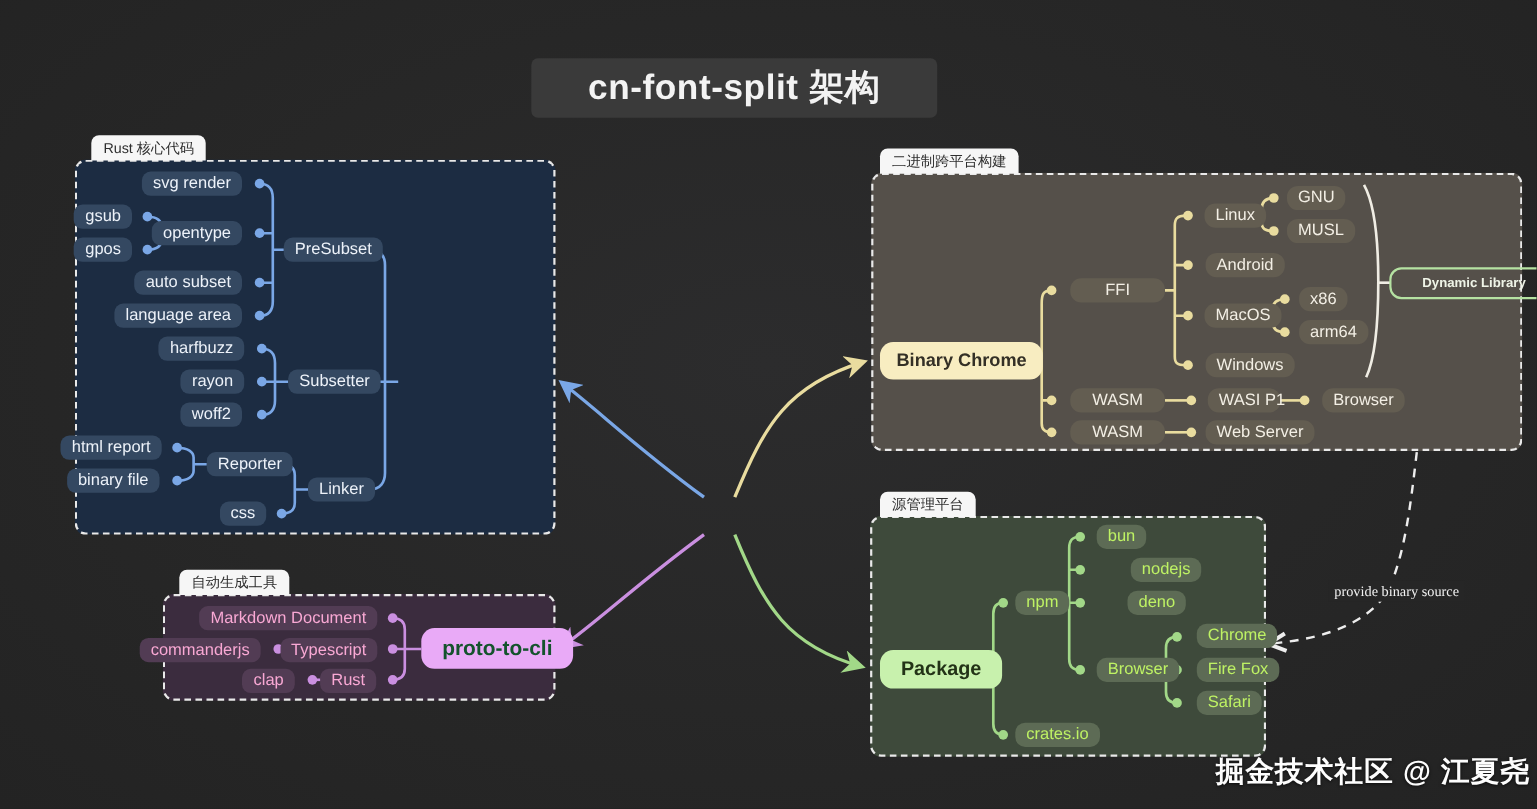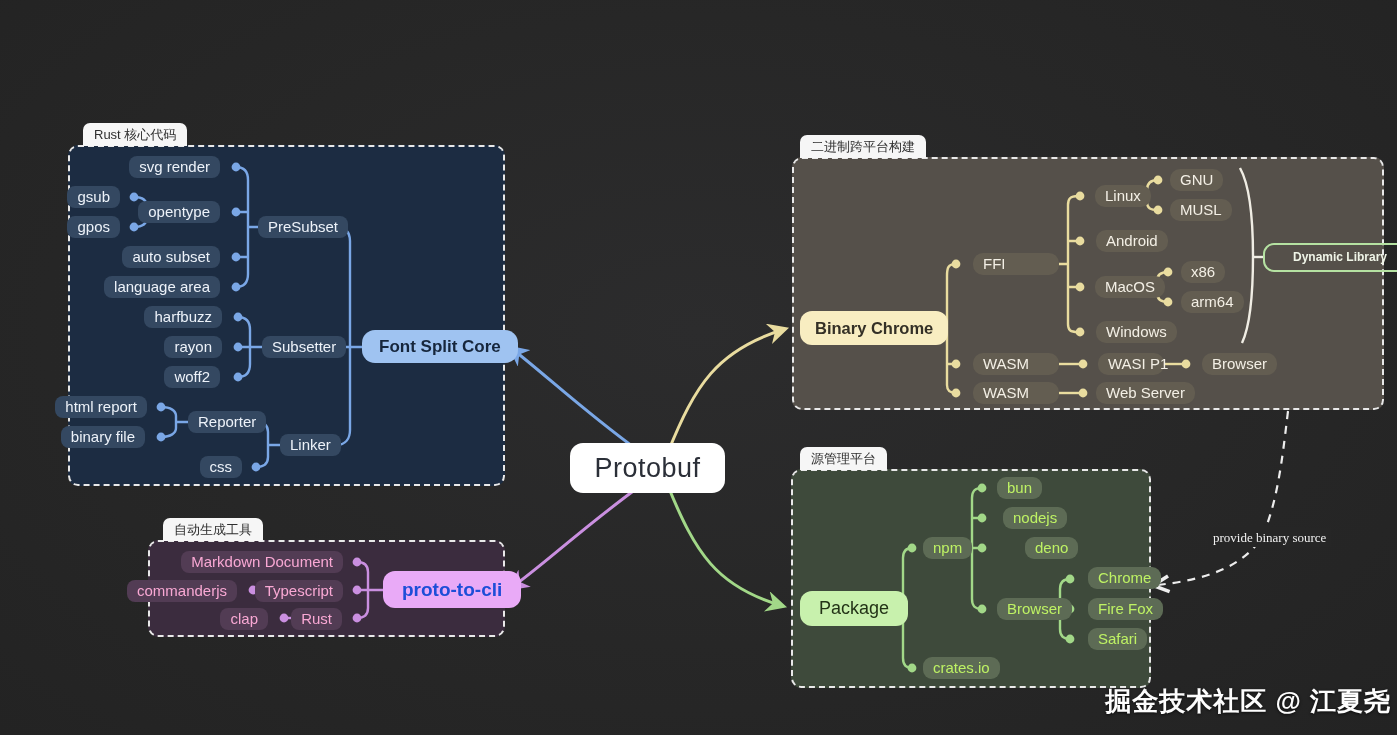--- a/index.html
+++ b/index.html
@@ -22,29 +22,29 @@
   .wires{position:absolute;left:0;top:0;z-index:2;pointer-events:none;}
   
   .node{
     position:absolute;z-index:3;white-space:nowrap;box-sizing:border-box;
     font-size:15px;line-height:16px;padding:3px 10px;border-radius:8px;
   }
   .n-rust  {background:#344861;color:#edf2f9;}
   .n-olive {background:#635d51;color:#f3efe5;border-radius:10px;}
   .n-purple{background:#523c54;color:#f9a8d4;margin-left:22px;}
   .n-green {background:#5d6b55;color:#bef264;border-radius:9px;}
-  .n-center{text-align:left;}
+  .n-center{text-align:center;}
   .big{z-index:3;position:absolute;white-space:nowrap;box-sizing:border-box;}
   .fsc{left:362px;top:330px;background:#9fc3f1;color:#16263c;font-size:17px;line-height:20px;
        padding:6.5px 17px;border-radius:13px;font-weight:600;}
   .bchan{left:800px;top:311px;background:#f8edc1;color:#343026;font-size:16.5px;line-height:20px;
        padding:7px 15px;border-radius:12px;font-weight:600;}
   .pkg{left:800px;top:591px;background:#c8f1ad;color:#233317;font-size:18px;line-height:21px;
-       padding:7px 19px;border-radius:12px;font-weight:400;}
-  .ptc{left:383px;top:571px;background:#e9aaf7;color:#1d4ed8;font-size:19px;line-height:23px;
+       padding:7px 19px;border-radius:12px;font-weight:700;}
+  .ptc{left:383px;top:571px;background:#e9aaf7;color:#14532d;font-size:19px;line-height:23px;
        padding:7px 19px;border-radius:12px;font-weight:600;}
   .dynlib{left:1263px;top:243px;background:transparent;color:#eff4e7;font-size:12px;line-height:17px;
        padding:4px 28px;border:2px solid #b5e2a2;border-radius:11px;font-weight:bold;}
   .protobuf{
     position:absolute;z-index:4;left:570px;top:443px;width:155px;height:50px;
     background:#ffffff;color:#2b2f38;border-radius:13px;display:flex;align-items:center;justify-content:center;
     font-size:27px;font-weight:500;letter-spacing:.5px;
   }
   .title{
     position:absolute;z-index:4;left:483px;top:53px;width:369px;height:54px;background:#3a3a3a;border-radius:6px;
@@ -57,20 +57,21 @@
   .watermark{
     position:absolute;z-index:5;right:6px;top:684px;color:#fdfdfd;font-size:26px;font-weight:600;
     text-shadow:0 1px 3px rgba(0,0,0,.7);white-space:nowrap;letter-spacing:1px;
   }
 </style>
 </head>
 <body>
 
 <div class="stage">
 
+  <div class="title">cn-font-split 架构</div>
 
   <div class="panel panel-rust"></div>
   <div class="panel panel-binary"></div>
   <div class="panel panel-autogen"></div>
   <div class="panel panel-source"></div>
 
   <div class="tab" style="left:83px;top:123px">Rust 核心代码</div>
   <div class="tab" style="left:800px;top:135px">二进制跨平台构建</div>
   <div class="tab" style="left:163px;top:518px">自动生成工具</div>
   <div class="tab" style="left:800px;top:447px">源管理平台</div>
@@ -199,21 +200,20 @@
   <div class="node n-rust" style="right:1177px;top:276px">language area</div>
   <div class="node n-rust" style="right:1175px;top:306px">harfbuzz</div>
   <div class="node n-rust" style="right:1175px;top:336px">rayon</div>
   <div class="node n-rust" style="right:1177px;top:366px">woff2</div>
   <div class="node n-rust" style="left:262px;top:336px">Subsetter</div>
   <div class="node n-rust" style="right:1250px;top:396px">html report</div>
   <div class="node n-rust" style="right:1252px;top:426px">binary file</div>
   <div class="node n-rust" style="left:188px;top:411px">Reporter</div>
   <div class="node n-rust" style="right:1155px;top:456px">css</div>
   <div class="node n-rust" style="left:280px;top:434px">Linker</div>
-  <div class="big fsc">Font Split Core</div>
 
   <div class="big bchan">Binary Chrome</div>
   <div class="node n-olive n-center" style="left:973px;top:253px;width:86px">FFI</div>
   <div class="node n-olive n-center" style="left:973px;top:353px;width:86px">WASM</div>
   <div class="node n-olive n-center" style="left:973px;top:382px;width:86px">WASM</div>
   <div class="node n-olive" style="left:1095px;top:185px">Linux</div>
   <div class="node n-olive" style="left:1170px;top:169px">GNU</div>
   <div class="node n-olive" style="left:1170px;top:199px">MUSL</div>
   <div class="node n-olive" style="left:1096px;top:230px">Android</div>
   <div class="node n-olive" style="left:1095px;top:276px">MacOS</div>
@@ -228,27 +228,26 @@
   <div class="node n-purple" style="right:1054px;top:551px">Markdown Document</div>
   <div class="node n-purple" style="right:1160px;top:580px">commanderjs</div>
   <div class="node n-purple" style="right:1054px;top:580px">Typescript</div>
   <div class="node n-purple" style="right:1129px;top:608px">clap</div>
   <div class="node n-purple" style="right:1055px;top:608px">Rust</div>
   <div class="big ptc">proto-to-cli</div>
 
   <div class="big pkg">Package</div>
   <div class="node n-green" style="left:923px;top:537px">npm</div>
   <div class="node n-green" style="left:997px;top:477px">bun</div>
-  <div class="node n-green" style="left:1003px;top:507px">nodejs</div>
+  <div class="node n-green" style="left:1028px;top:507px">nodejs</div>
   <div class="node n-green" style="left:1025px;top:537px">deno</div>
   <div class="node n-green" style="left:997px;top:598px">Browser</div>
   <div class="node n-green" style="left:1088px;top:567px">Chrome</div>
   <div class="node n-green" style="left:1088px;top:598px">Fire Fox</div>
   <div class="node n-green" style="left:1088px;top:628px">Safari</div>
   <div class="node n-green" style="left:923px;top:657px">crates.io</div>
 
-  <div class="protobuf">Protobuf</div>
 
   <div class="edge-label">provide binary source</div>
 
   <div class="watermark">掘金技术社区 @ 江夏尧</div>
 
 </div>
 
 </body></html>

